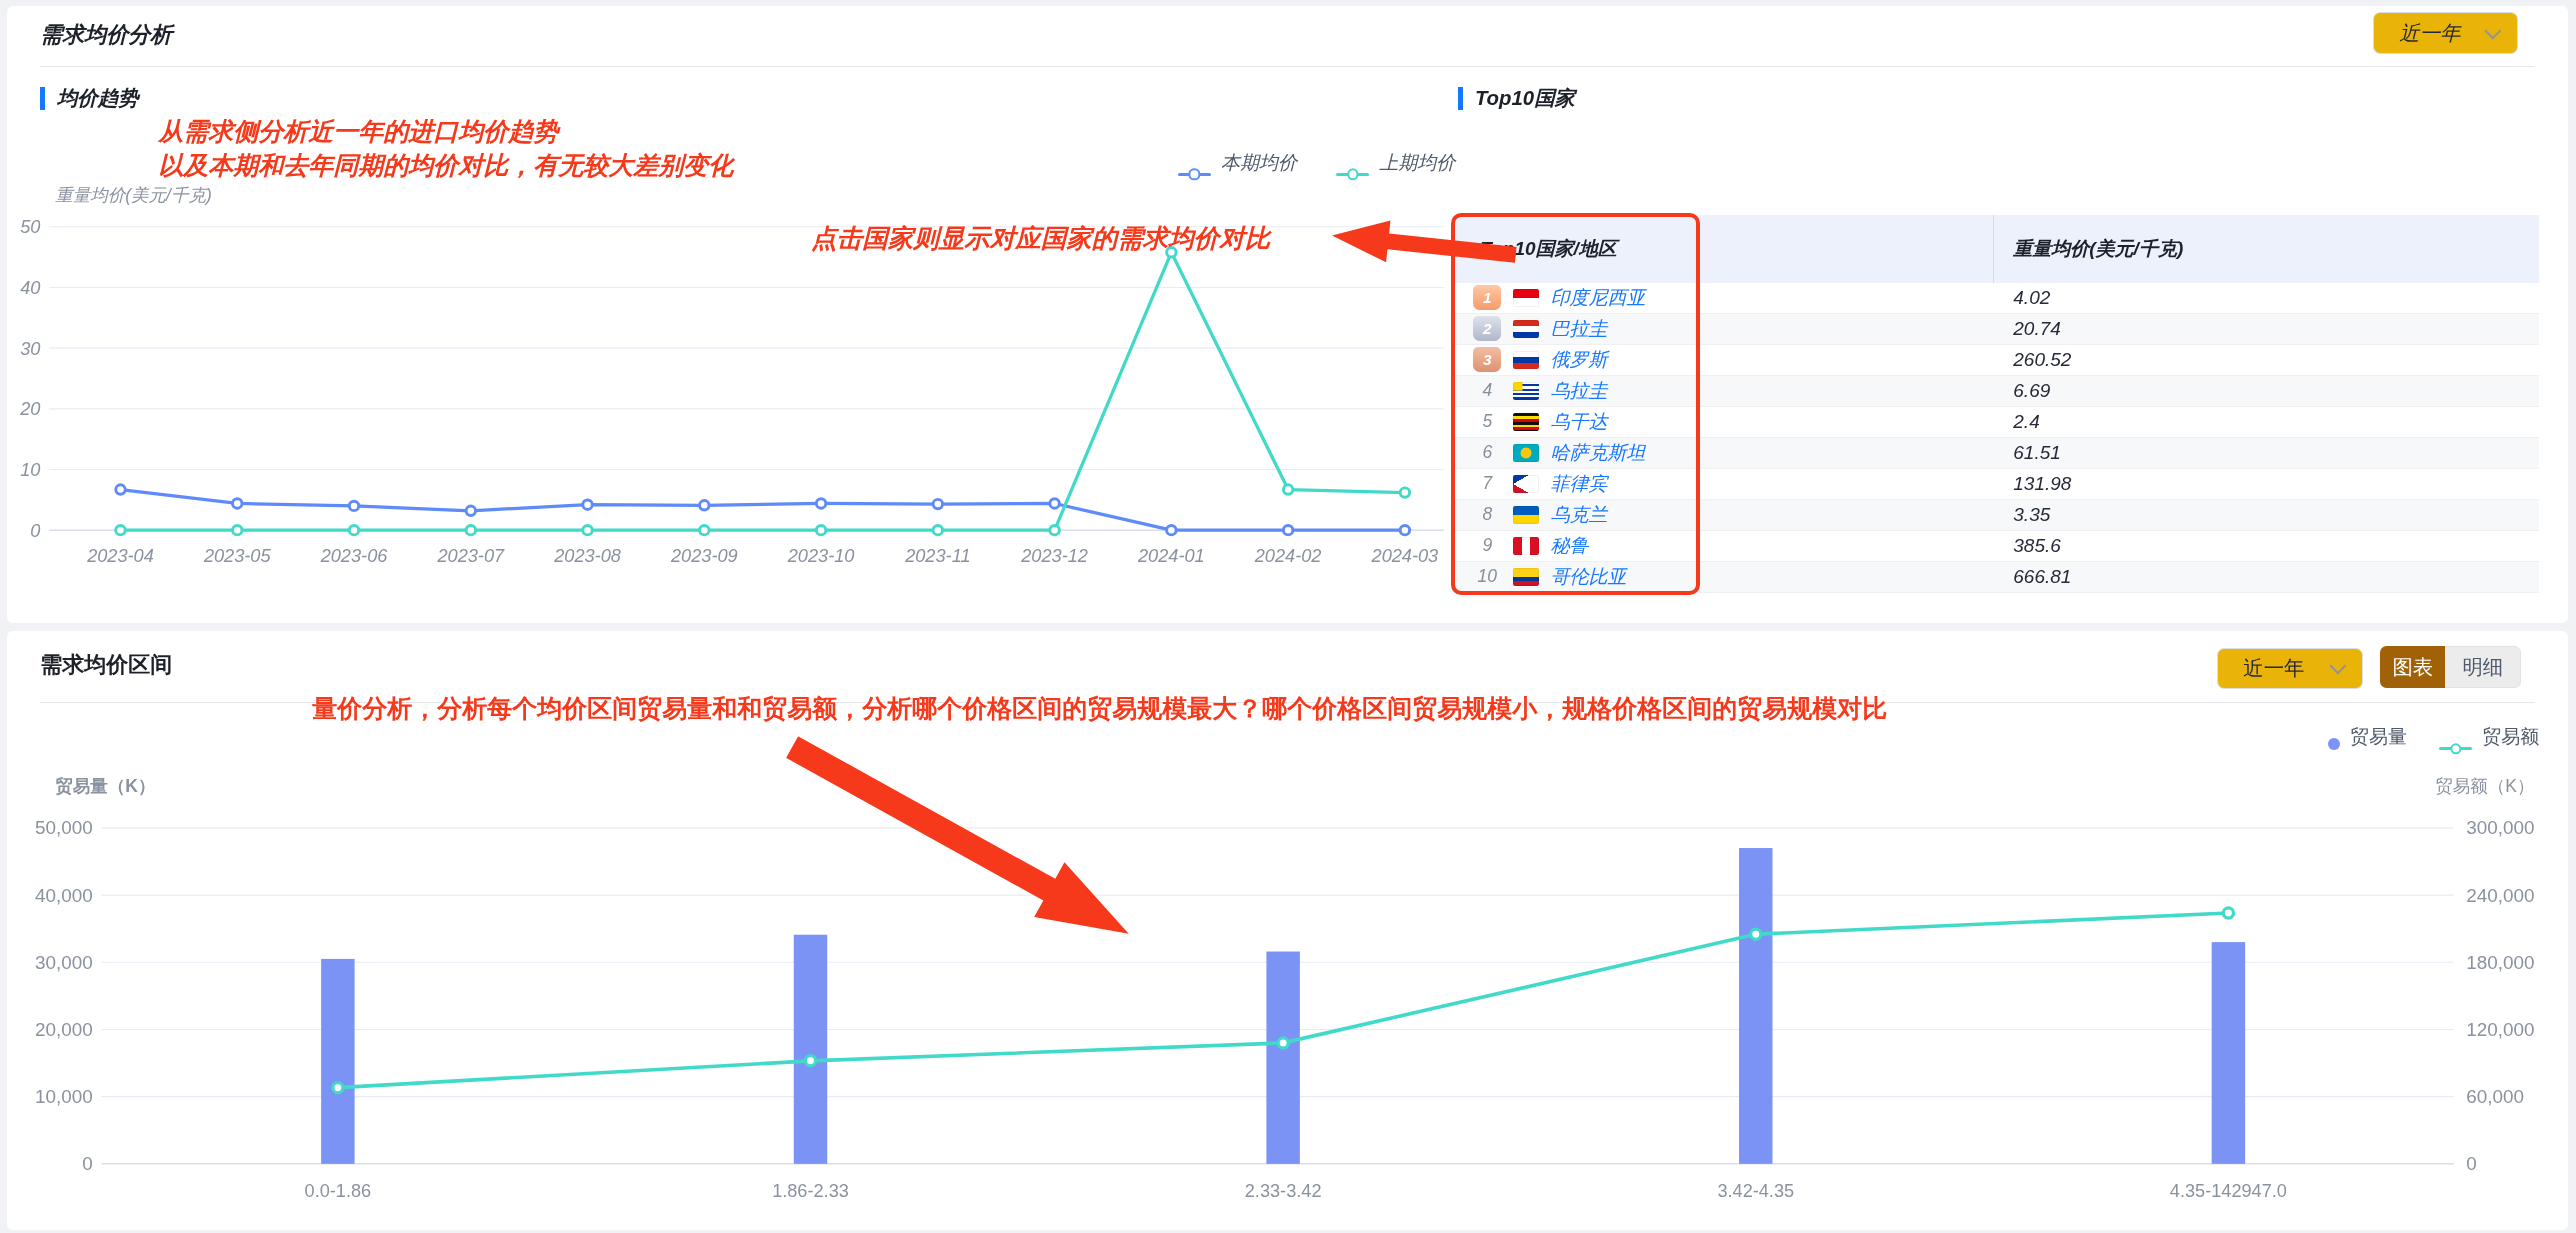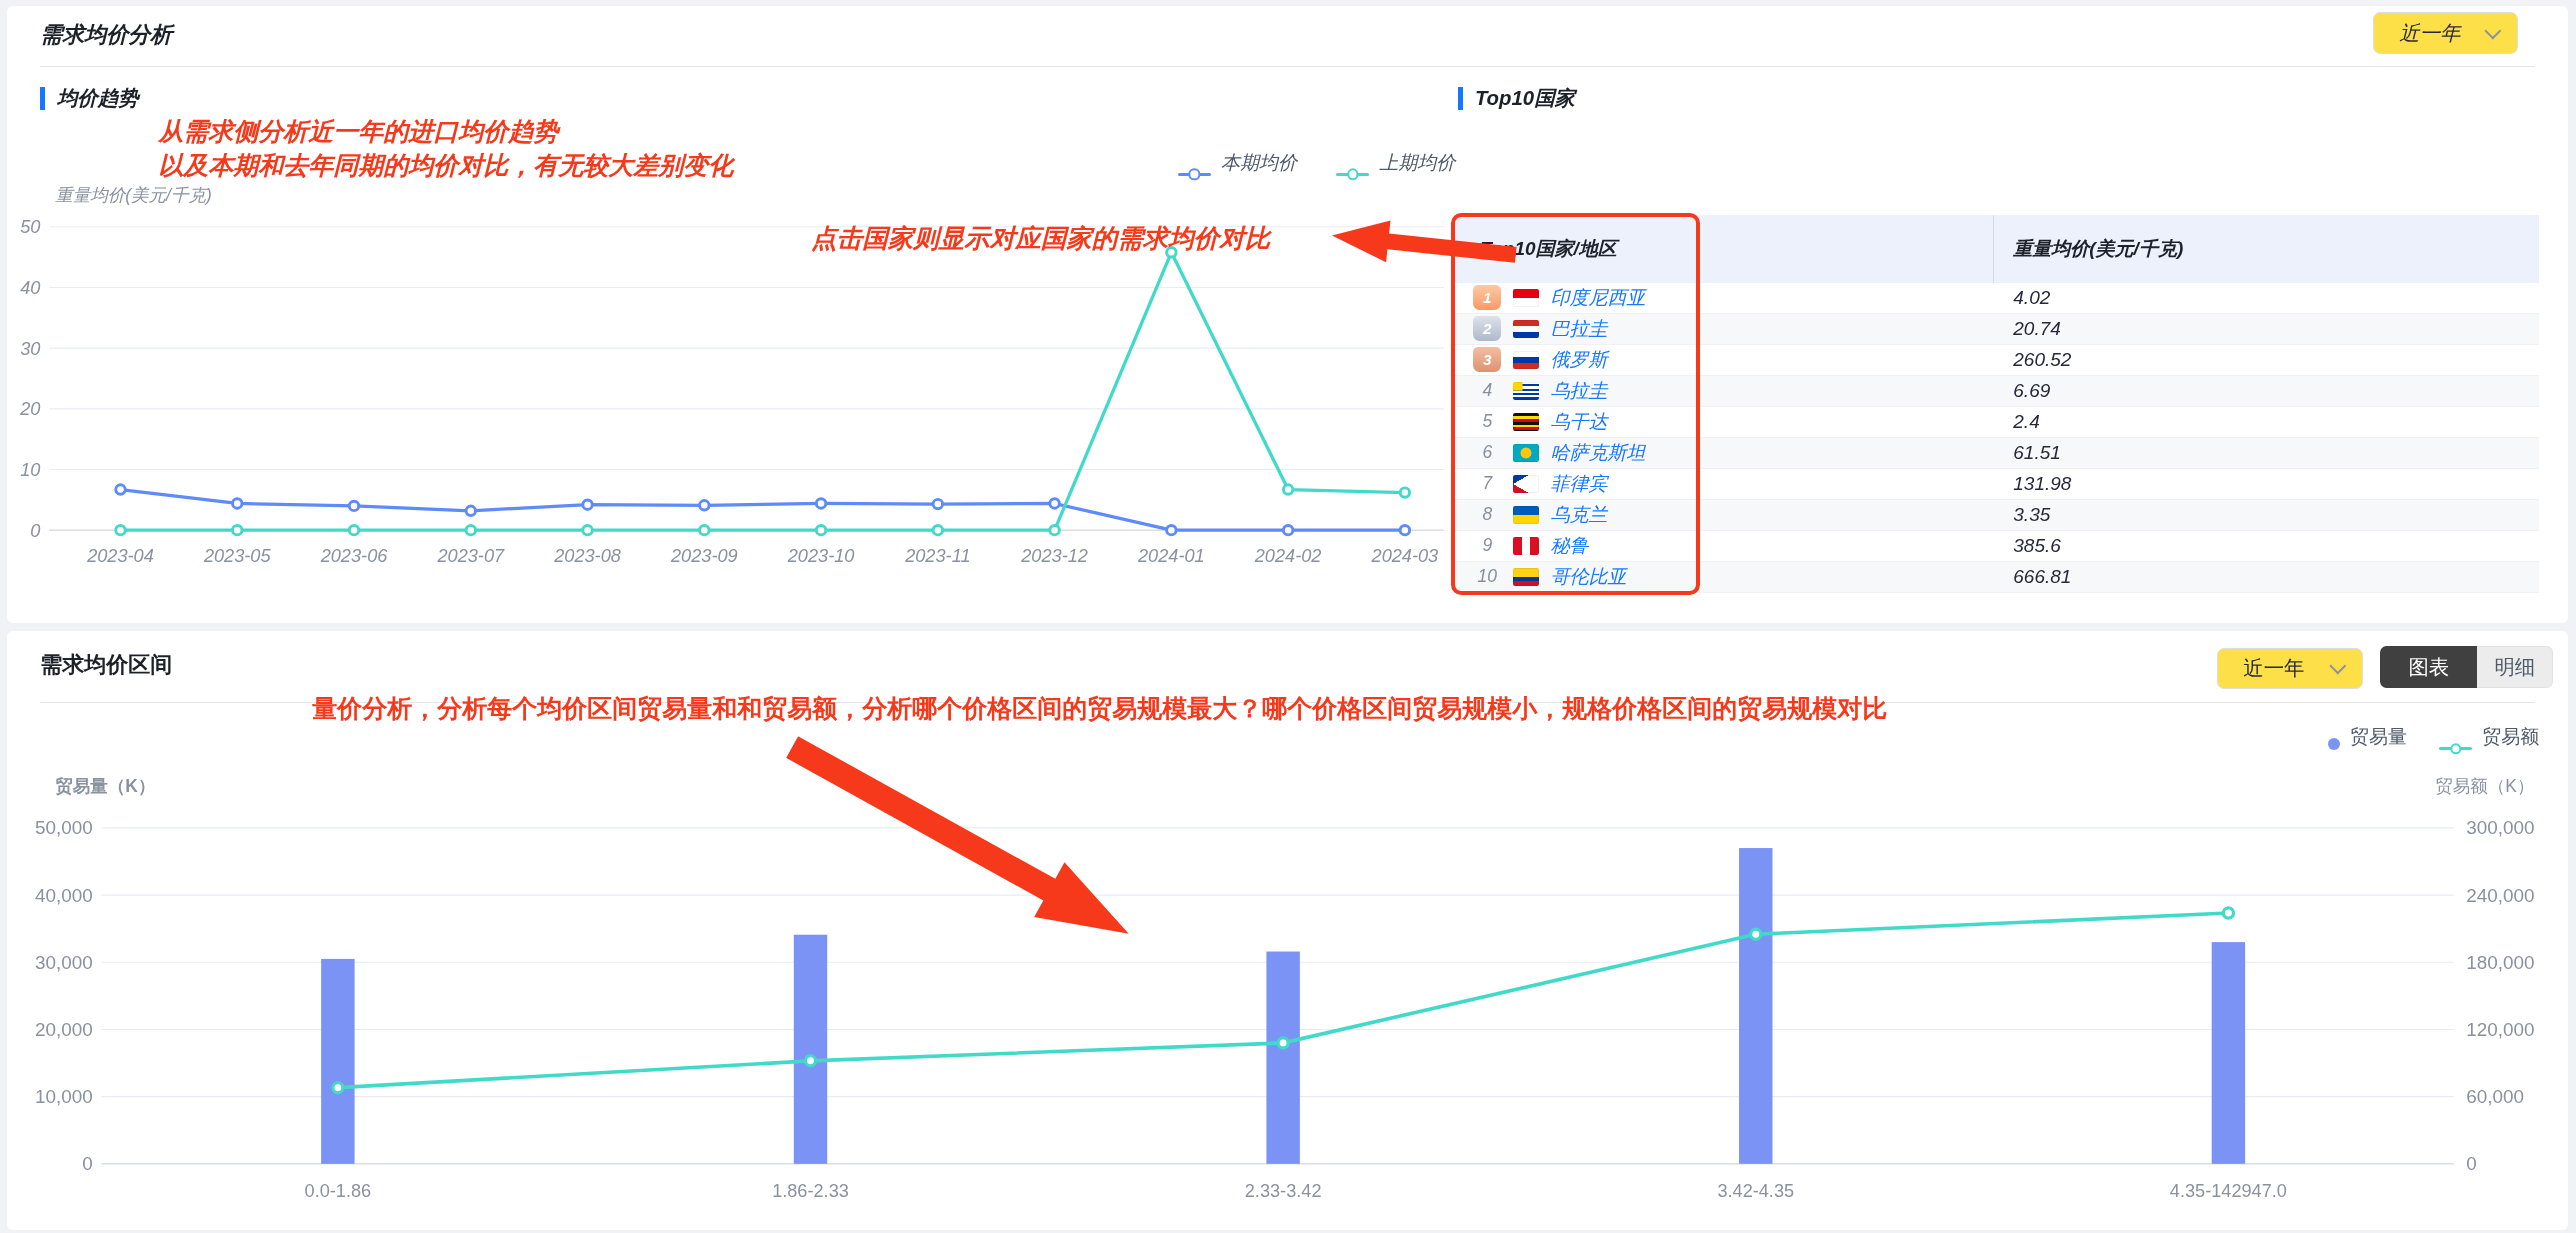--- a/index.html
+++ b/index.html
@@ -10,21 +10,21 @@
   }
   .card { position:absolute; background:#fff; border-radius:5.8px; }
   #card1 { left:7.3px; top:5.8px; width:2561px; height:617px;font-style:italic; }
   #card2 { left:7.3px; top:631px; width:2561px; height:599px; }
 
   .card-title { position:absolute; font-size:22px; font-weight:bold; color:#1D2129; }
   .divider { position:absolute; left:33px; right:33px; height:0.7px; background:#E5E6EB; }
 
   .select {
     position:absolute; display:flex; align-items:center; justify-content:space-between;
-    border:1.5px solid #DCDEE2; border-radius:7.3px; background:#fde047;
+    border:1.5px solid #DCDEE2; border-radius:7.3px; background:#eab308;
     font-size:20.4px; color:#26293A; padding:0 20.4px 0 25px; cursor:pointer;
   }
   .chev { width:11.6px; height:11.6px; border-right:2.2px solid #909399; border-bottom:2.2px solid #909399;
     transform:rotate(45deg) translateY(-2.9px); }
 
   .sec-title { position:absolute; font-size:20.4px; font-weight:bold; color:#1D2129;
     border-left:5.1px solid #1677FF; padding-left:11.6px; line-height:23px; }
 
   .red-note { position:absolute; color:#F6391B; font-size:25px; font-weight:600; white-space:nowrap; z-index:6; }
 
@@ -60,22 +60,22 @@
   .flag { width:26px; height:17.5px; border-radius:2.2px; box-shadow:0 0 0 0.7px rgba(0,0,0,.08) inset; flex:none; }
   .cname { color:#1677FF; cursor:pointer; }
 
   .red-rect { position:absolute; left:1444px; top:207px; width:249px; height:382px;
     border:4.4px solid #F6391B; border-radius:10.2px; z-index:5; pointer-events:none; }
 
   .arrow-svg { position:absolute; z-index:7; }
 
   
   .seg { position:absolute; display:flex; font-size:20.4px; }
-  .seg .b1 { width:97px; height:42px; display:flex; align-items:center; justify-content:center;
-    background:#404040; color:#fff; border-radius:6.5px 0 0 6.5px; cursor:pointer; }
+  .seg .b1 { width:65px; height:42px; display:flex; align-items:center; justify-content:center;
+    background:#a16207; color:#fff; border-radius:6.5px 0 0 6.5px; cursor:pointer; }
   .seg .b2 { width:76px; height:42px; display:flex; align-items:center; justify-content:center;
     background:#ECECEC; color:#4E5969; border:0.7px solid #E2E2E2; border-left:none;
     border-radius:0 6.5px 6.5px 0; cursor:pointer; }
 </style>
 </head>
 <body>
 
 <div id="card1" class="card">
   <div class="card-title" style="left:33px; top:14.5px;">需求均价分析</div>
 

